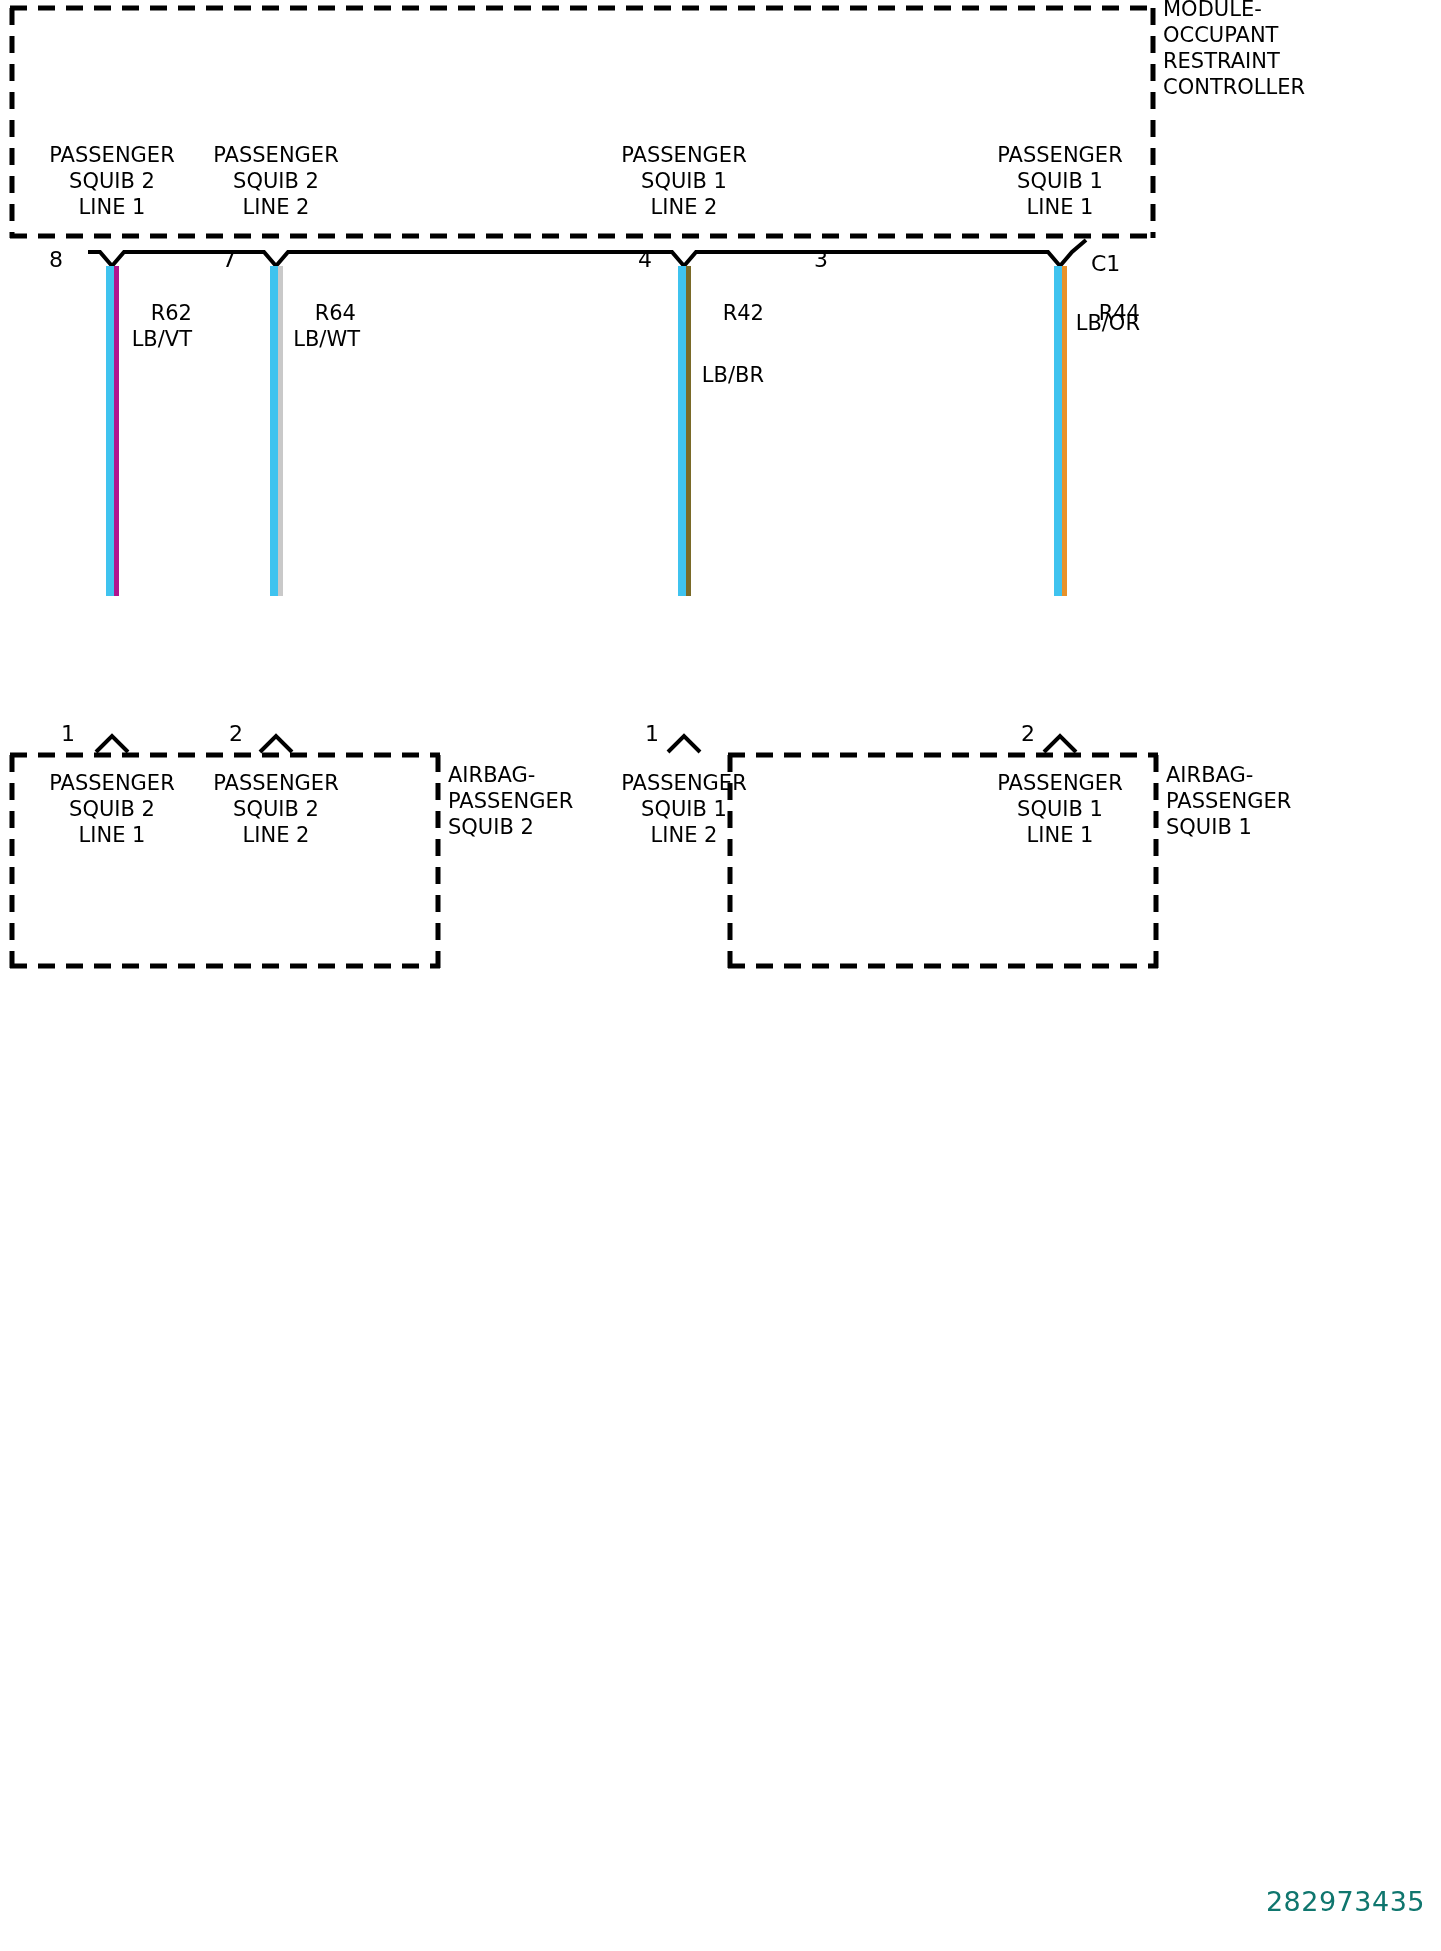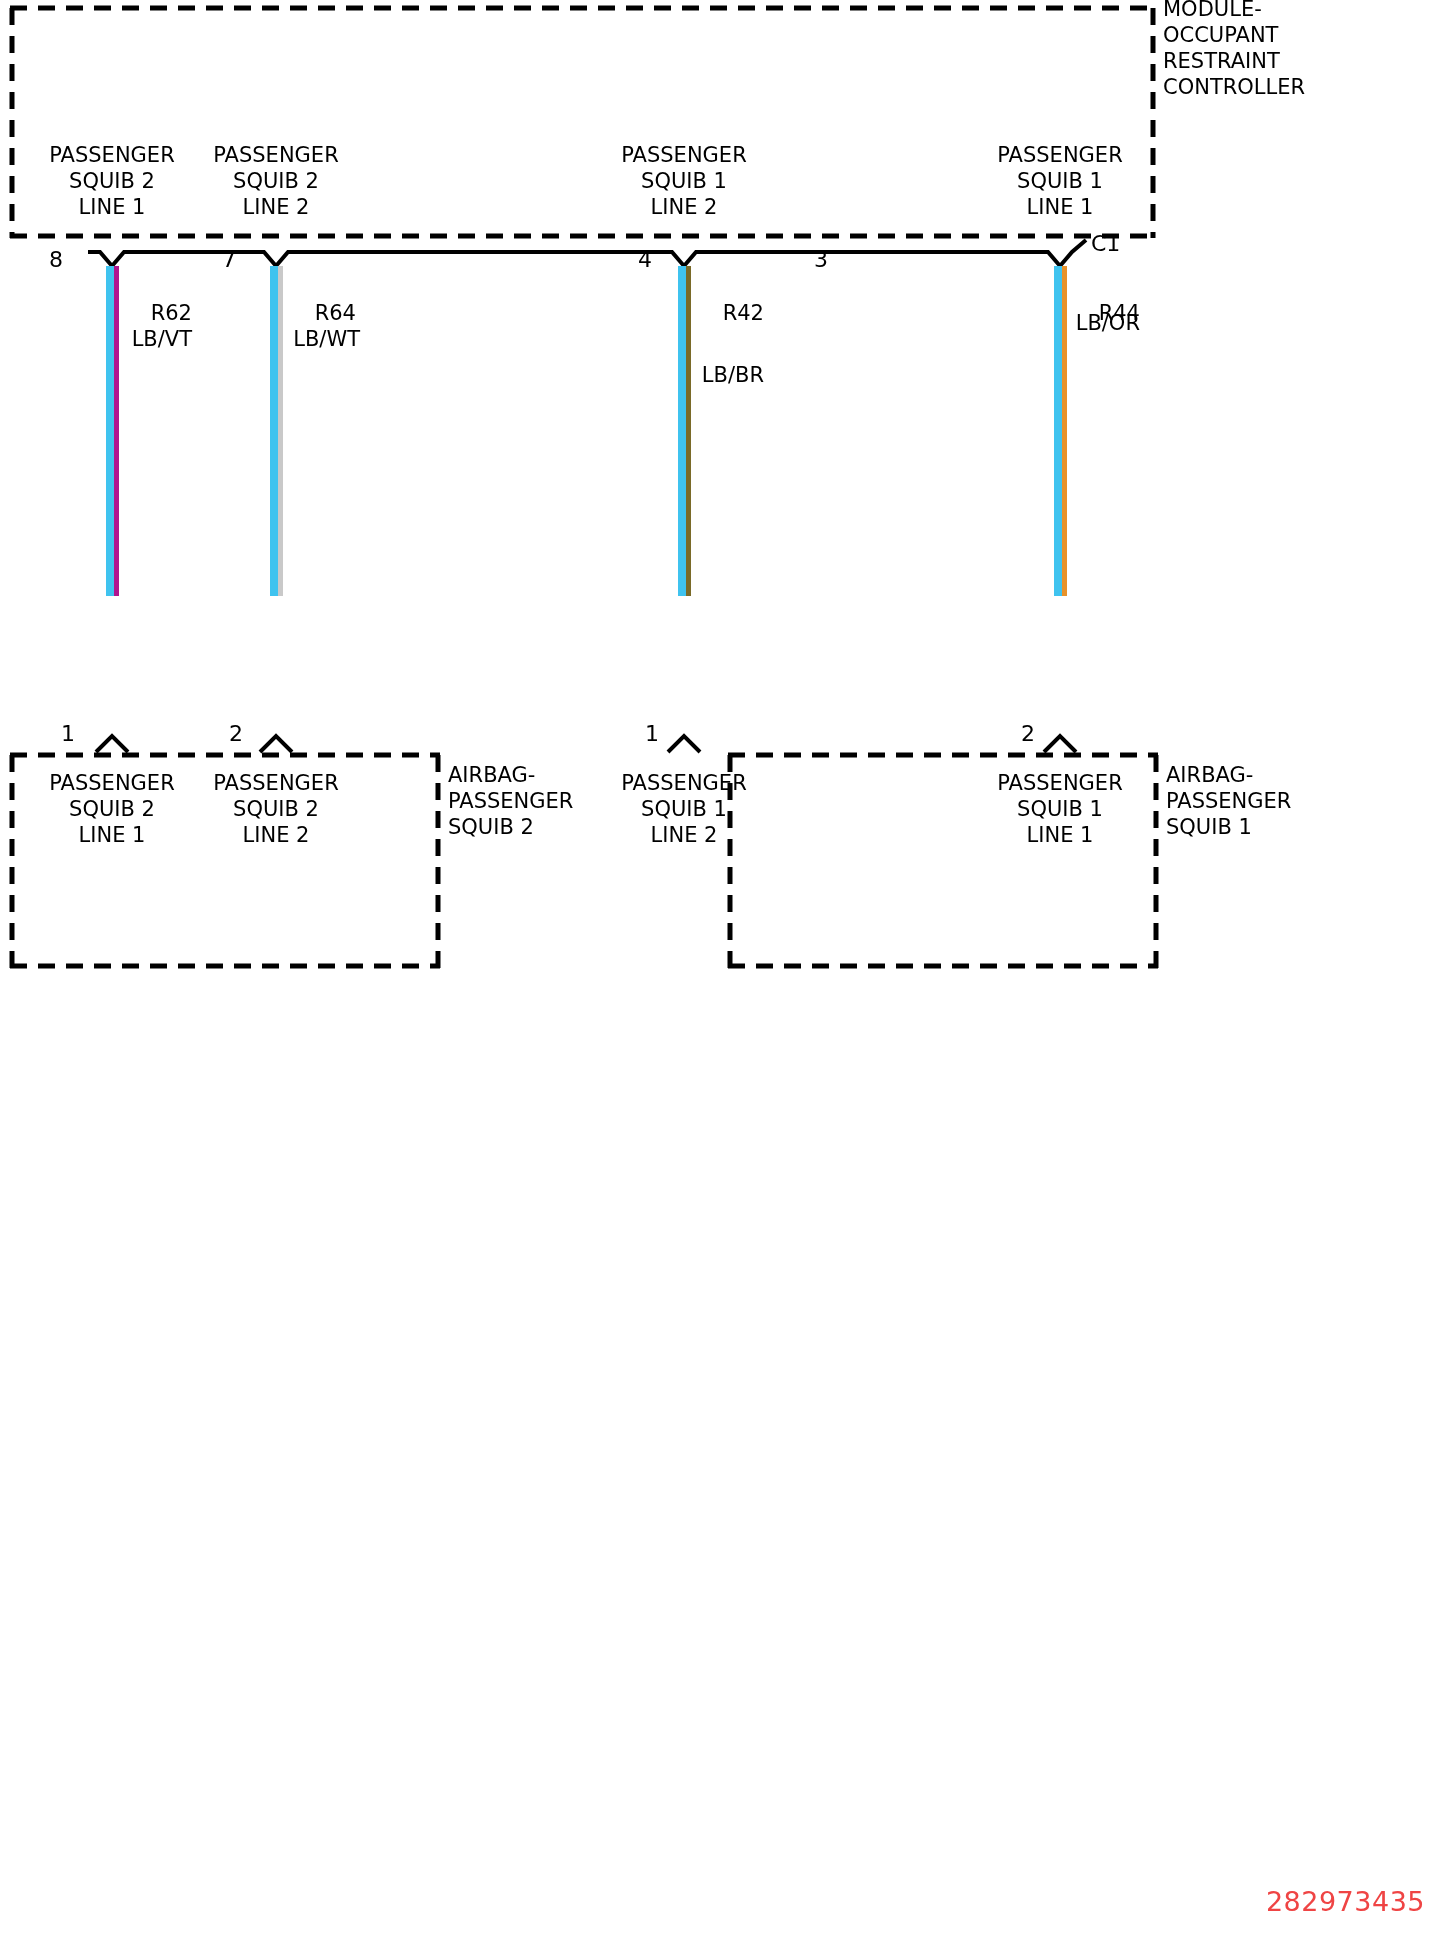--- a/index.html
+++ b/index.html
@@ -53,21 +53,21 @@
     color: #000;
     text-align: right;
     white-space: pre;
   }
   .footer {
     position: absolute;
     right: 16px;
     bottom: 10px;
     font-family: "DejaVu Sans", sans-serif;
     font-size: 27px;
-    color: #ef4444;
+    color: #0f766e;
     letter-spacing: 0.5px;
   }
 </style>
 </head>
 <body>
 
 <div id="sheet">
 
   <svg id="diagram" viewBox="0 0 1441 1951">
 
@@ -148,21 +148,21 @@
 LINE 2</div>
   <div class="lbl ctr" style="left:960px; top:142px; width:200px;">PASSENGER
 SQUIB 1
 LINE 1</div>
 
   <div class="pinnum" style="left:49px; top:248px;">8</div>
   <div class="pinnum" style="left:222px; top:248px;">7</div>
   <div class="pinnum" style="left:638px; top:248px;">4</div>
   <div class="pinnum" style="left:814px; top:248px;">3</div>
 
-  <div class="pinnum" style="left:1091px; top:232px;">C1</div>
+  <div class="pinnum" style="left:1091px; top:252px;">C1</div>
 
   <div class="wirelbl" style="left:32px; top:300px; width:160px;">R62</div>
   <div class="wirelbl" style="left:32px; top:326px; width:160px;">LB/VT</div>
 
   <div class="wirelbl" style="left:196px; top:300px; width:160px;">R64</div>
   <div class="wirelbl" style="left:200px; top:326px; width:160px;">LB/WT</div>
 
   <div class="wirelbl" style="left:604px; top:300px; width:160px;">R42</div>
   <div class="wirelbl" style="left:604px; top:326px; width:160px;margin-top:36px;">LB/BR</div>
 

